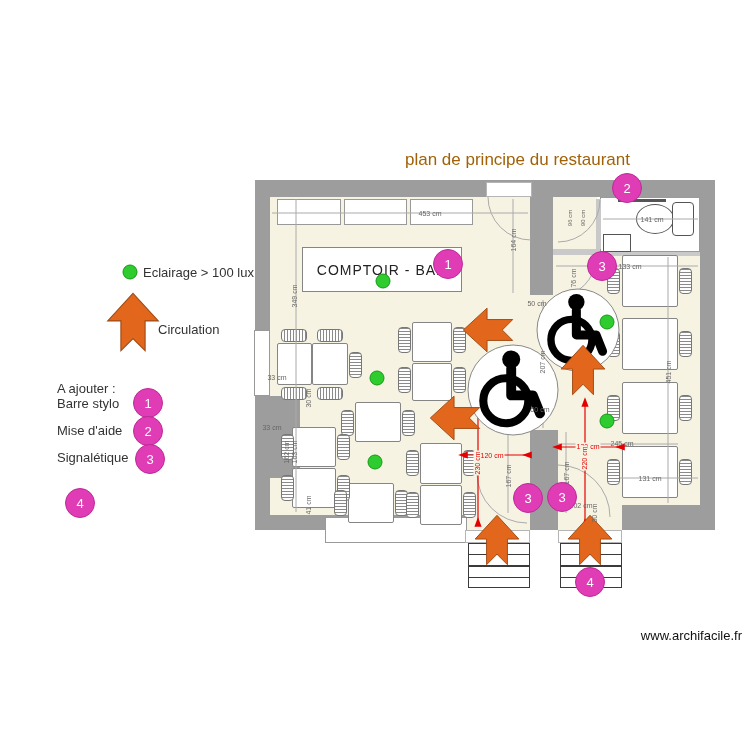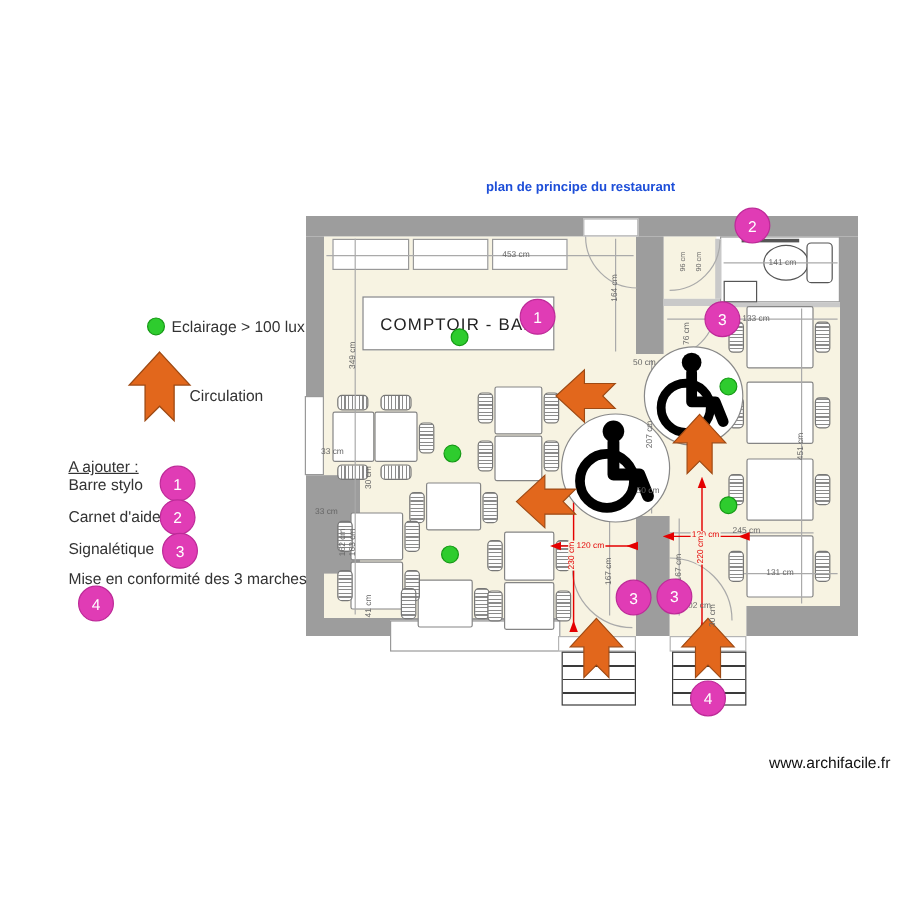--- a/index.html
+++ b/index.html
@@ -25,21 +25,21 @@
   .dim.tiny{font-size:6px;}
   .dot{position:absolute;width:15px;height:15px;border-radius:50%;
        background:#2ecc2e;border:1.5px solid #159915;transform:translate(-50%,-50%);box-sizing:border-box;}
   .badge{position:absolute;width:30px;height:30px;border-radius:50%;background:#e03cb5;
          border:1.5px solid #bd2a98;color:#fff;font-size:13px;display:flex;align-items:center;
          justify-content:center;transform:translate(-50%,-50%);box-sizing:border-box;}
   .legend-text{position:absolute;font-size:13px;color:#333;white-space:nowrap;}
   #bar-counter{position:absolute;left:302px;top:247px;width:160px;height:45px;background:#fff;
          border:1px solid #858585;box-sizing:border-box;display:flex;align-items:center;
          justify-content:center;font-size:14px;color:#222;letter-spacing:1px;}
-  #title{position:absolute;left:405px;top:150px;font-size:11px;color:#1d4ed8;font-weight:bold;}
+  #title{position:absolute;left:405px;top:150px;font-size:17px;color:#a16207;}
   #watermark{position:absolute;right:8px;top:628px;font-size:13px;color:#111;}
   .fixture{position:absolute;background:#fff;border:1px solid #555;box-sizing:border-box;}
   svg.overlay{position:absolute;left:0;top:0;pointer-events:none;}
 </style>
 </head>
 <body>
 
 <div id="app">
   <div id="title">plan de principe du restaurant</div>
 
@@ -227,20 +227,19 @@
       <div class="badge" style="left: 562px; top: 497px;">3</div>
       <div class="badge" style="left: 590px; top: 582px;">4</div>
       <div class="badge" style="left: 148px; top: 403px;">1</div>
       <div class="badge" style="left: 148px; top: 431px;">2</div>
       <div class="badge" style="left: 150px; top: 459px;">3</div>
       <div class="badge" style="left: 80px; top: 503px;">4</div>
     </div>
 
   <div class="legend-text" style="left:143px;top:265px;">Eclairage &gt; 100 lux</div>
   <div class="legend-text" style="left:158px;top:322px;">Circulation</div>
-  <div class="legend-text" style="left:57px;top:381px;text-decoration:underline;">A ajouter :</div>
+  <div class="legend-text" style="left:57px;top:381px;">A ajouter :</div>
   <div class="legend-text" style="left:57px;top:396px;">Barre stylo</div>
-  <div class="legend-text" style="left:57px;top:423px;">Carnet d'aide</div>
+  <div class="legend-text" style="left:57px;top:423px;">Mise d'aide</div>
   <div class="legend-text" style="left:57px;top:450px;">Signalétique</div>
-  <div class="legend-text" style="left:57px;top:475px;">Mise en conformité des 3 marches</div>
 
   <div id="watermark">www.archifacile.fr</div>
 </div>
 
 </body></html>

